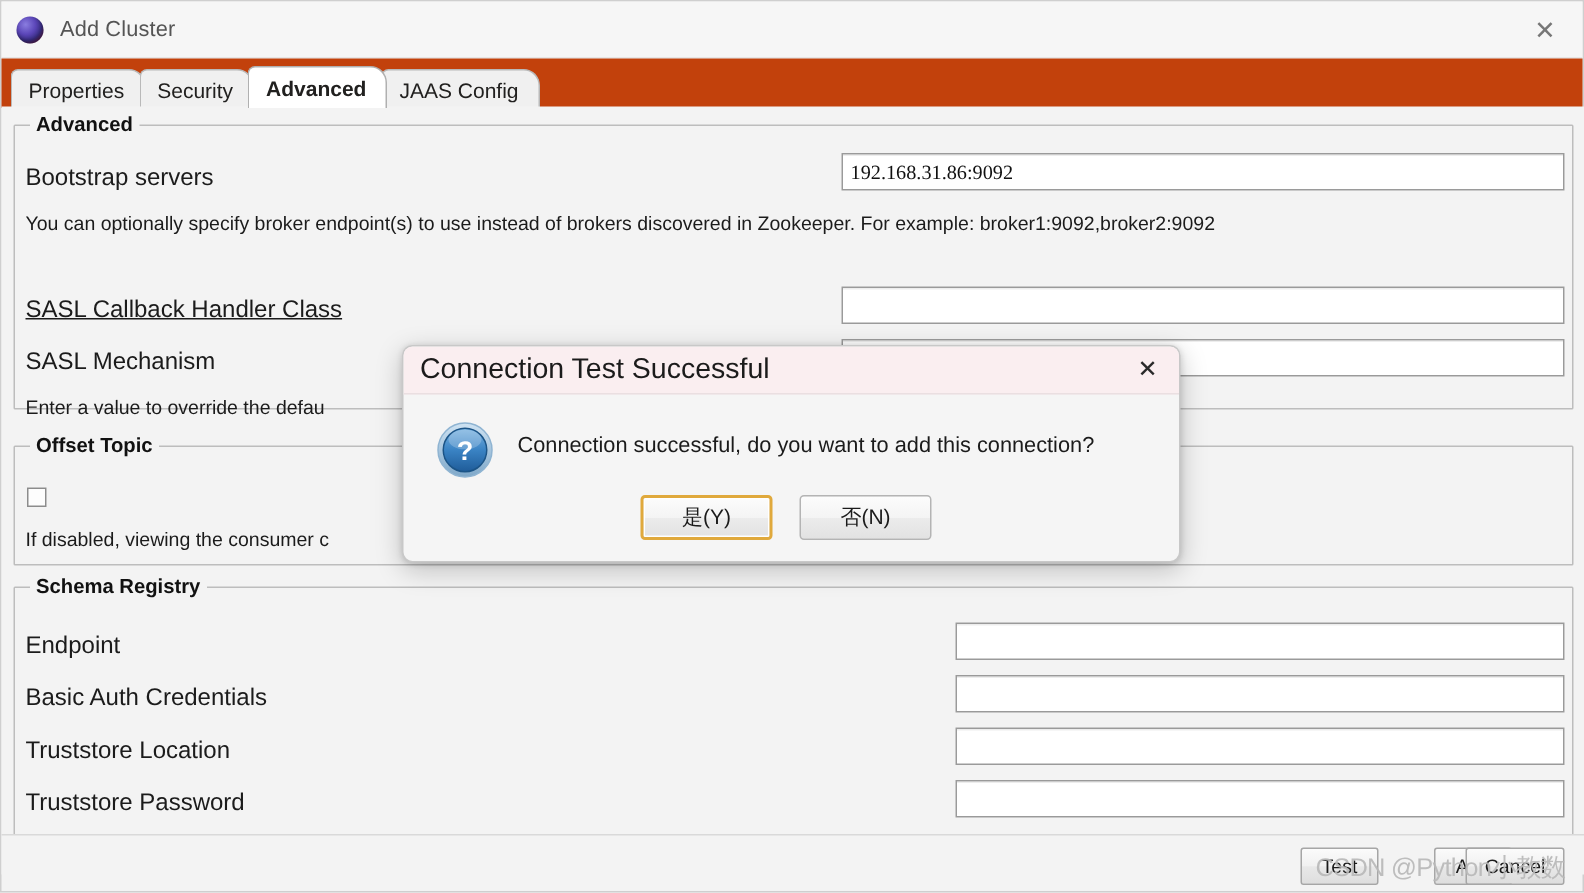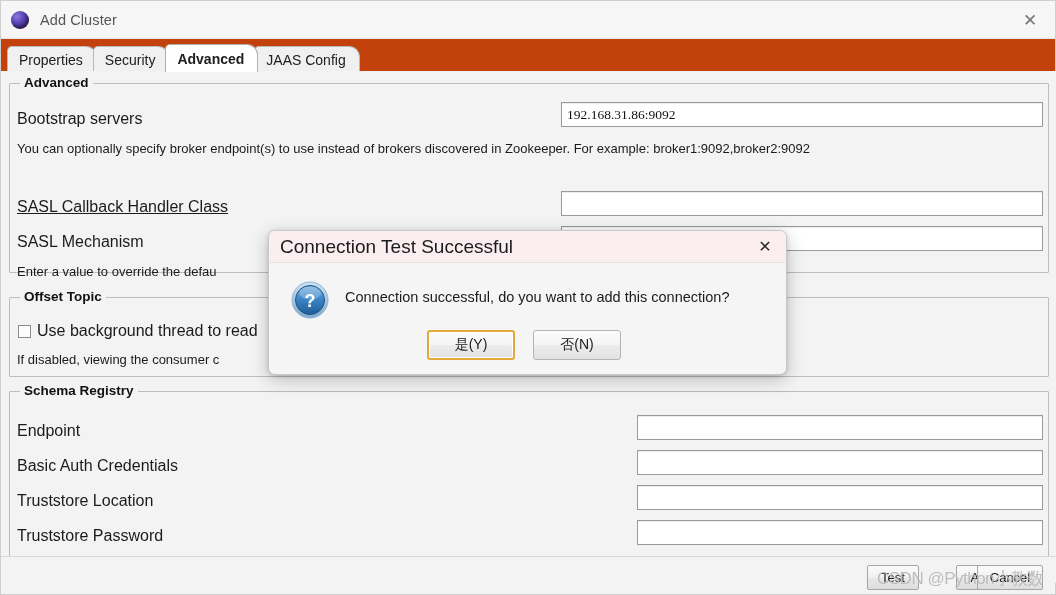--- a/index.html
+++ b/index.html
@@ -320,21 +320,20 @@
 
     <div class="row-label" style="left:16px; top:162px;">SASL Mechanism</div>
     <input class="field" style="left: 560px; top: 155px; width: 482px;" value="">
 
     <div class="help-text" style="left:16px; top:193px;">Enter a value to override the defau</div>
 
     <div class="group" style="top:226px; height:80px;">
       <div class="group-title">Offset Topic</div>
     </div>
     <div class="checkbox-box" style="left:17px; top:254px;"></div>
-    <div class="row-label" style="left:36px; top:251px;">Use background thread to read</div>
     <div class="help-text" style="left:16px; top:281px;">If disabled, viewing the consumer c</div>
 
     <div class="group" style="top:320px; height:168px;">
       <div class="group-title">Schema Registry</div>
     </div>
 
     <div class="row-label" style="left:16px; top:351px;">Endpoint</div>
     <input class="field" style="left: 636px; top: 344px; width: 406px;" value="">
 
     <div class="row-label" style="left:16px; top:386px;">Basic Auth Credentials</div>

